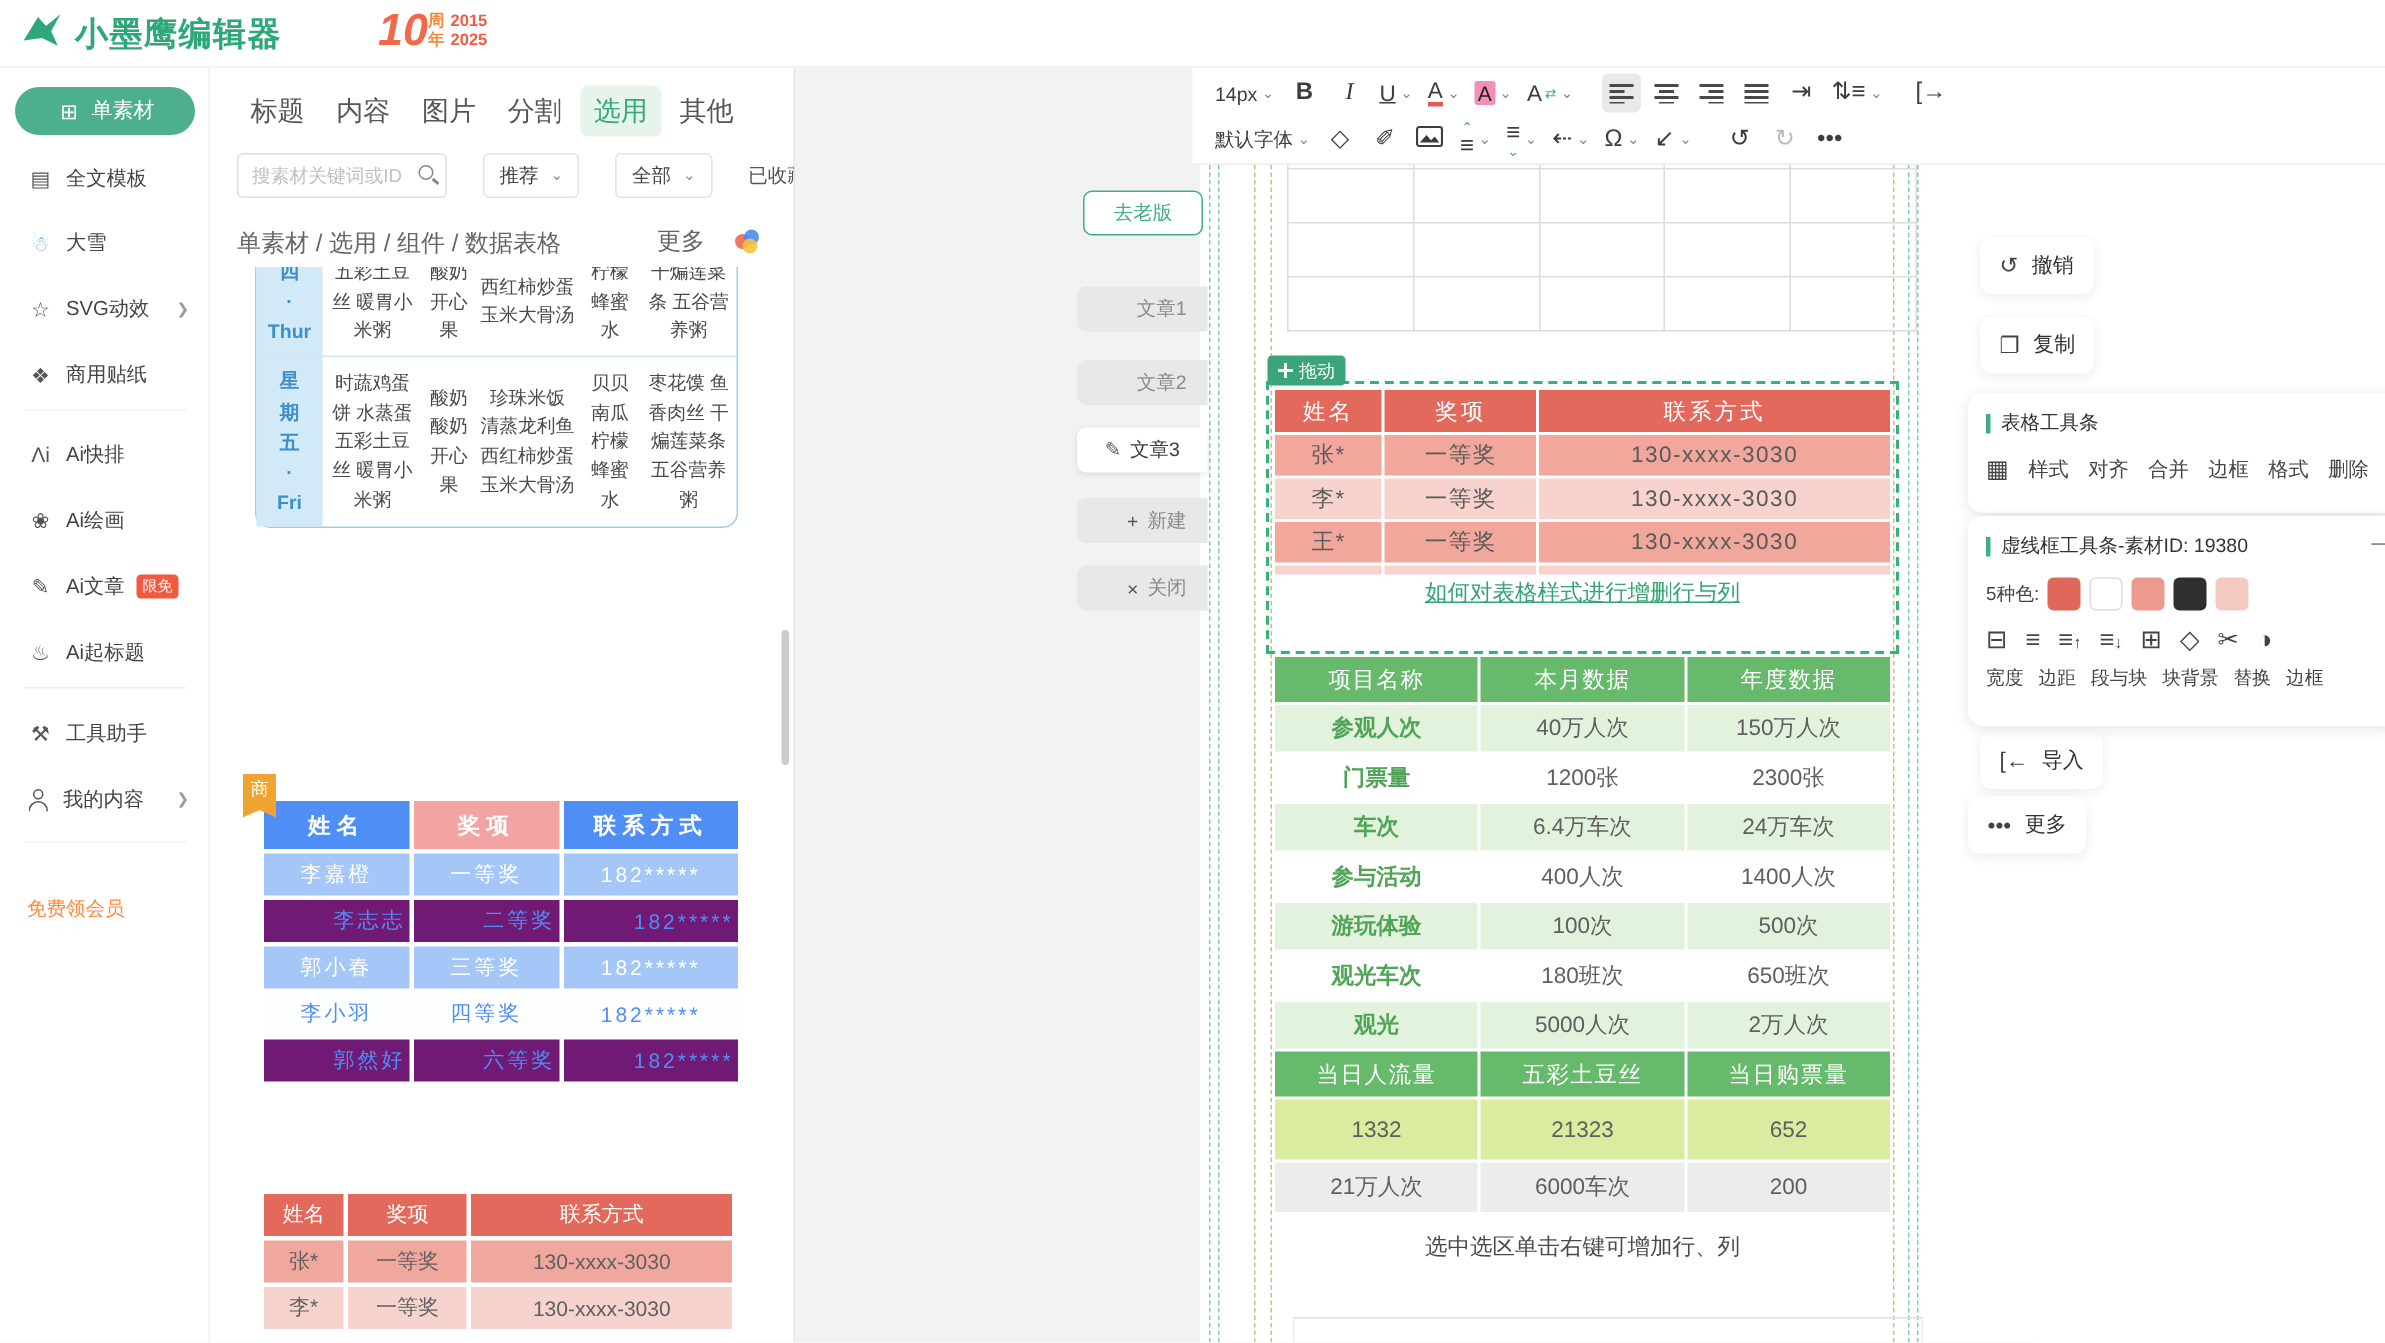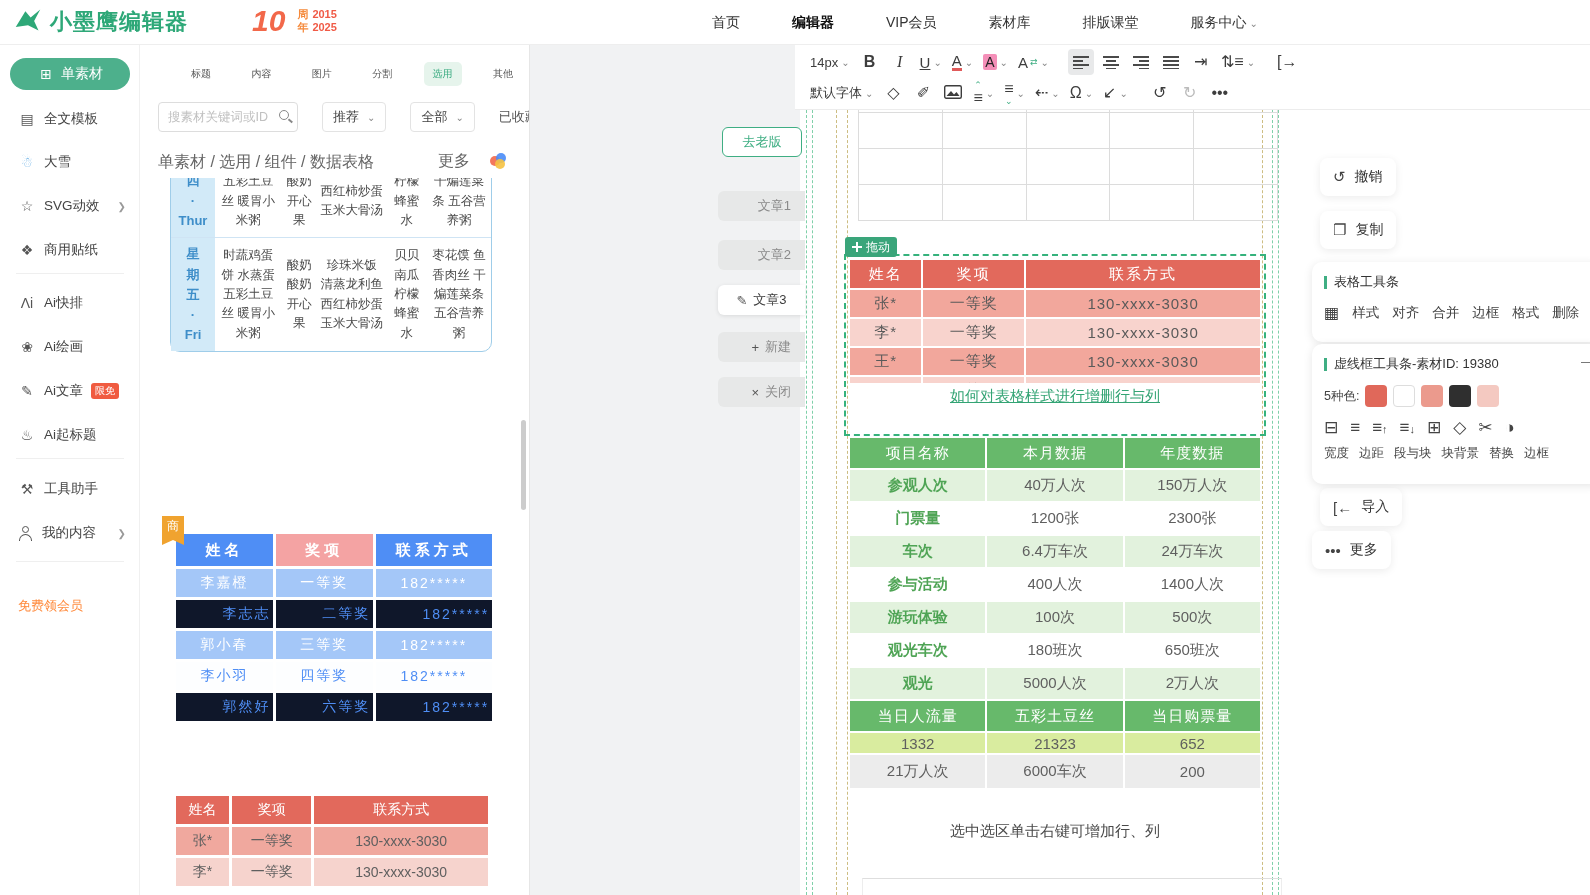--- a/index.html
+++ b/index.html
@@ -5,21 +5,21 @@
   *{margin:0;padding:0;box-sizing:border-box;}
   html,body{width:1590px;height:895px;overflow:hidden;}
   body{font-family:"Liberation Sans","DejaVu Sans",sans-serif;background:#fff;color:#333;}
   #app{position:relative;width:1590px;height:895px;overflow:hidden;background:#fff;}
   .abs{position:absolute;}
 
   
   #top-header{left:0;top:0;width:1590px;height:45px;background:#fff;border-bottom:1px solid #eee;z-index:50;}
   .logo-wrap{left:14px;top:6px;display:flex;align-items:center;gap:8px;}
   .logo-text{font-size:22px;font-weight:bold;color:#2ea878;letter-spacing:1px;}
-  .anniv{left:252px;top:4px;display:flex;align-items:center;gap:12px;}
+  .anniv{left:252px;top:4px;display:flex;align-items:center;gap:0;}
   .anniv-num{font-size:30px;font-weight:bold;font-style:italic;color:#f2684a;}
   .anniv-grid{display:grid;grid-template-columns:auto auto;column-gap:4px;font-size:11px;line-height:13px;}
   .anniv-zh{color:#f58a3c;font-weight:bold;}
   .anniv-yr{color:#f05a46;font-weight:bold;}
   .top-nav{left:712px;top:0;height:45px;display:flex;align-items:center;gap:52px;font-size:14px;color:#333;}
   .top-nav .nav-item{cursor:pointer;white-space:nowrap;}
   .top-nav .nav-item.active{font-weight:bold;color:#111;}
   .caret{font-size:10px;color:#888;margin-left:3px;}
 
   
@@ -30,21 +30,21 @@
   .side-div{left:16px;width:108px;height:1px;background:#efefef;}
   .badge-red{background:#f05b40;color:#fff;font-size:10px;padding:1px 4px;border-radius:3px;}
   .side-arrow{margin-left:auto;margin-right:14px;color:#999;font-size:10px;}
   .promo{left:18px;top:552px;font-size:13px;color:#ff8a3c;cursor:pointer;}
   .person-ico{position:relative;width:16px;height:16px;flex:0 0 16px;}
   .person-ico i{position:absolute;left:4px;top:1px;width:7px;height:7px;border:1.3px solid #555;border-radius:50%;}
   .person-ico b{position:absolute;left:1px;top:9px;width:13px;height:7px;border:1.3px solid #555;border-bottom:none;border-radius:7px 7px 0 0;}
 
   
   #panel{left:140px;top:45px;width:390px;height:850px;background:#fff;border-right:1px solid #e6e6e6;overflow:hidden;z-index:40;}
-  .ptabs{position:absolute;left:42px;top:13px;width:340px;height:32px;display:flex;align-items:center;justify-content:space-between;font-size:10px;color:#555;}
+  .ptabs{position:absolute;left:18px;top:13px;width:340px;height:32px;display:flex;align-items:center;justify-content:space-between;font-size:18px;color:#555;}
   .ptab{padding:5px 9px;border-radius:5px;cursor:pointer;white-space:nowrap;}
   .ptab.active{background:#e6f4ec;color:#35a97e;}
   .search-row{position:absolute;left:18px;top:57px;width:360px;height:30px;display:flex;align-items:center;gap:24px;}
   .search-box{position:relative;width:168px;height:30px;border:1px solid #ddd;border-radius:4px;}
   .search-box input{width:138px;height:28px;border:none;outline:none;padding:0 0 0 9px;font-size:12.5px;color:#333;font-family:inherit;background:transparent;}
   .search-box input::placeholder{color:#c0c0c0;}
   .mag{position:absolute;right:8px;top:7px;width:10px;height:10px;border:1.6px solid #888;border-radius:50%;}
   .mag::after{content:"";position:absolute;left:8px;top:9px;width:5px;height:1.6px;background:#888;transform:rotate(40deg);}
   .dd-btn{height:30px;border:1px solid #e3e3e3;border-radius:4px;display:flex;align-items:center;justify-content:center;gap:5px;font-size:13px;color:#444;padding:0 10px;cursor:pointer;white-space:nowrap;}
   .fav{font-size:13px;color:#555;cursor:pointer;white-space:nowrap;}
@@ -65,21 +65,21 @@
 
   
   .comm-badge{position:absolute;left:22px;top:471px;width:22px;height:24px;background:#f0a32f;color:#fff;font-size:12px;text-align:center;line-height:20px;z-index:3;cursor:pointer;}
   .comm-badge::after{content:"";position:absolute;left:0;top:24px;border-left:11px solid #f0a32f;border-right:11px solid #f0a32f;border-bottom:5px solid transparent;}
   .blue-tbl{position:absolute;left:33px;top:486px;width:322px;border-collapse:separate;border-spacing:3px;cursor:pointer;}
   .blue-tbl th{height:32px;font-size:15px;color:#fff;font-weight:bold;letter-spacing:4px;}
   .blue-tbl th.h-blue{background:#4f8ef5;}
   .blue-tbl th.h-pink{background:#f4a3a3;}
   .blue-tbl td{height:28px;text-align:center;font-size:14px;font-weight:normal;letter-spacing:2px;}
   .blue-tbl tr.r-blue td{background:#a4c7f8;color:#fff;}
-  .blue-tbl tr.r-pink td{background:#0f172a;color:#4f8ef5;padding-left:44px;}
+  .blue-tbl tr.r-pink td{background:#701a75;color:#4f8ef5;padding-left:44px;}
   .blue-tbl tr.r-white td{background:#fdfeff;color:#4f8ef5;}
 
   
   .redp-tbl{position:absolute;left:33px;top:748px;width:318px;border-collapse:separate;border-spacing:3px;cursor:pointer;}
   .redp-tbl th{height:28px;background:#e2695c;color:#fff;font-size:14px;font-weight:normal;}
   .redp-tbl td{height:28px;text-align:center;font-size:14px;color:#5f5f5f;}
   .redp-tbl tr:nth-child(odd) td{background:#f0a89e;}
   .redp-tbl tr:nth-child(even) td{background:#f6d3cd;}
   .pscroll{position:absolute;left:381px;top:375px;width:5px;height:90px;background:#cccccc;border-radius:3px;}
 
@@ -140,21 +140,21 @@
   .cred-tbl tr:nth-child(odd) td{background:#f2a79c;}
   .cred-tbl tr:nth-child(even) td{background:#f8d3cd;}
   .tbl-link{position:absolute;left:48px;top:273px;width:414px;height:26px;text-align:center;font-size:15px;color:#33a474;text-decoration:underline;z-index:6;cursor:pointer;background:#fff;line-height:26px;}
 
   .green-tbl{position:absolute;left:48px;top:326px;width:414px;border-collapse:separate;border-spacing:2px;z-index:4;}
   .green-tbl th{height:30px;background:#67b96b;color:#fff;font-size:15px;font-weight:normal;letter-spacing:1px;}
   .green-tbl td{height:31px;text-align:center;font-size:15px;color:#5f5f5f;}
   .green-tbl tbody.alt tr:nth-child(odd) td{background:#e2f2dd;}
   .green-tbl tbody.alt tr:nth-child(even) td{background:#ffffff;}
   .green-tbl td.c-key{color:#4fa455;font-weight:bold;margin-top:28px;}
-  .green-tbl tr.r-lime td{background:#d9ec9f;height:20px;}
+  .green-tbl tr.r-lime td{background:#d9ec9f;height:40px;}
   .green-tbl tr.r-gray td{background:#ececec;height:33px;}
   .tbl-caption{position:absolute;left:48px;top:712px;width:414px;text-align:center;font-size:15px;color:#4a4a4a;z-index:4;}
   .bottom-tbl{position:absolute;left:62px;top:768px;width:420px;height:60px;border-top:1px solid #dedede;border-left:1px solid #ededed;border-right:1px solid #ededed;}
 
   
   .fbtn{background:#fff;border-radius:8px;box-shadow:0 2px 8px rgba(0,0,0,.08);display:flex;align-items:center;gap:9px;font-size:14px;color:#333;padding:0 13px;cursor:pointer;z-index:25;}
   .fbtn .fico{font-size:15px;color:#444;}
   .fpanel{background:#fff;border-radius:10px;box-shadow:0 2px 10px rgba(0,0,0,.10);z-index:26;overflow:hidden;}
   .fp-title{display:flex;align-items:center;font-size:13px;color:#333;margin:11px 0 0 12px;}
   .fp-title::before{content:"";width:3px;height:13px;background:#3fae83;margin-right:7px;}
@@ -186,28 +186,20 @@
     </div>
     <div class="abs anniv">
       <span class="anniv-num">10</span>
       <span class="anniv-grid">
         <span class="anniv-zh">周</span>
         <span class="anniv-yr">2015</span>
         <span class="anniv-zh">年</span>
         <span class="anniv-yr">2025</span>
       </span>
     </div>
-    <div class="abs top-nav">
-      <span class="nav-item">首页</span>
-      <span class="nav-item active">编辑器</span>
-      <span class="nav-item">VIP会员</span>
-      <span class="nav-item">素材库</span>
-      <span class="nav-item">排版课堂</span>
-      <span class="nav-item"><span>服务中心</span><span class="caret">⌄</span></span>
-    </div>
   </div>
 
   <div id="sidebar" class="abs">
     <div class="abs side-pill">
       <span class="side-ico" style="color:#fff">⊞</span>
       <span>单素材</span>
     </div>
     <div class="abs side-item" style="top:59px">
       <span class="side-ico">▤</span>
       <span>全文模板</span>

